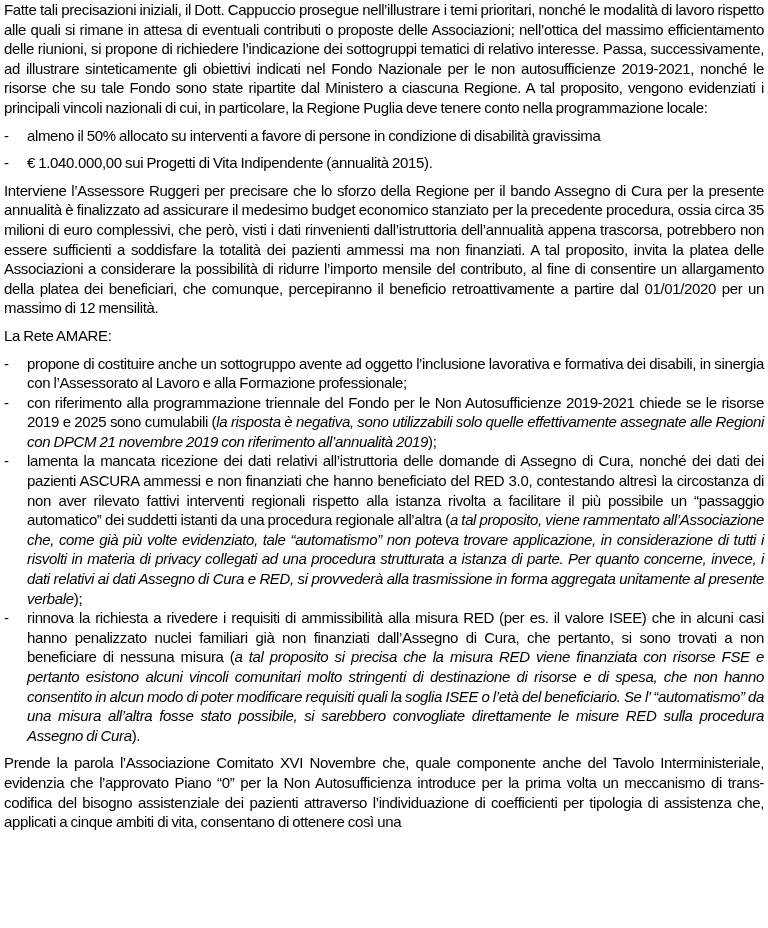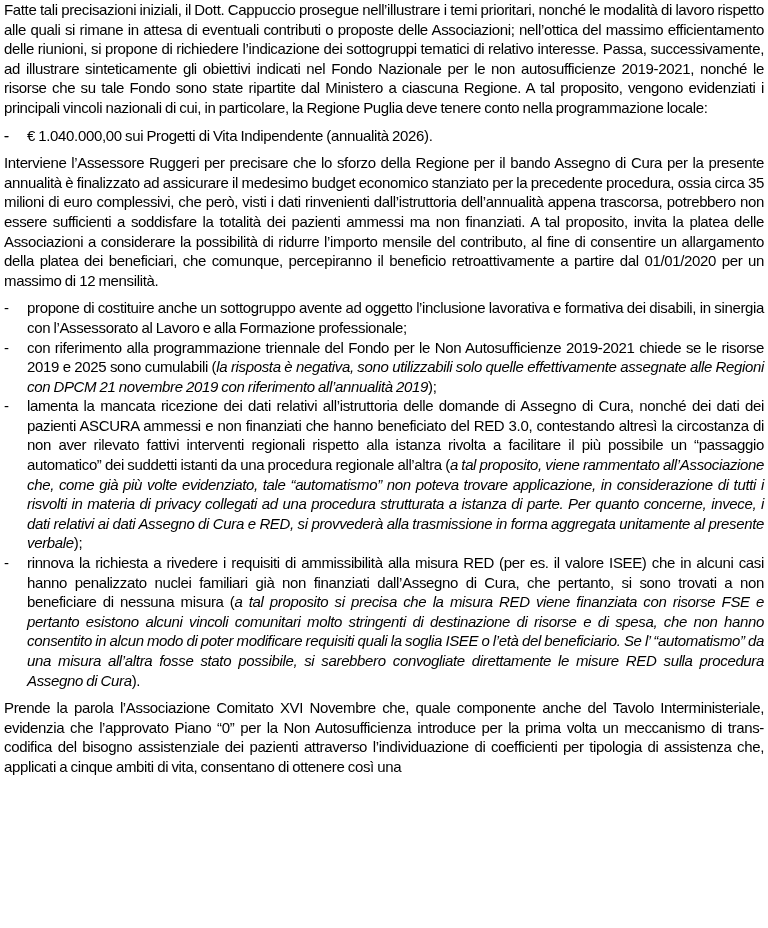--- a/index.html
+++ b/index.html
@@ -45,29 +45,31 @@
 </head>
 <body>
 
 <div class="page">
 
   <p>Fatte tali precisazioni iniziali, il Dott. Cappuccio prosegue nell’illustrare i temi prioritari, nonché le modalità di lavoro rispetto alle quali si rimane in attesa di eventuali contributi o proposte delle Associazioni; nell’ottica del massimo efficientamento delle riunioni, si propone di richiedere l’indicazione dei sottogruppi tematici di relativo interesse. Passa, successivamente, ad illustrare sinteticamente gli obiettivi indicati nel Fondo Nazionale per le non autosufficienze 2019-2021, nonché le risorse che su tale Fondo sono state ripartite dal Ministero a ciascuna Regione. A tal proposito, vengono evidenziati i principali vincoli nazionali di cui, in particolare, la Regione Puglia deve tenere conto nella programmazione locale:</p>
 
   <ul class="dash spaced">
     <li>
       <span class="bullet">-</span>
+      <span>almeno il 50% allocato su interventi a favore di persone in condizione di disabilità gravissima</span>
     </li>
     <li>
       <span class="bullet">-</span>
-      <span>€ 1.040.000,00 sui Progetti di Vita Indipendente (annualità 2026).</span>
+      <span>€ 1.040.000,00 sui Progetti di Vita Indipendente (annualità 2015).</span>
     </li>
   </ul>
 
   <p>Interviene l’Assessore Ruggeri per precisare che lo sforzo della Regione per il bando Assegno di Cura per la presente annualità è finalizzato ad assicurare il medesimo budget economico stanziato per la precedente procedura, ossia circa 35 milioni di euro complessivi, che però, visti i dati rinvenienti dall’istruttoria dell’annualità appena trascorsa, potrebbero non essere sufficienti a soddisfare la totalità dei pazienti ammessi ma non finanziati. A tal proposito, invita la platea delle Associazioni a considerare la possibilità di ridurre l’importo mensile del contributo, al fine di consentire un allargamento della platea dei beneficiari, che comunque, percepiranno il beneficio retroattivamente a partire dal 01/01/2020 per un massimo di 12 mensilità.</p>
 
+  <p>La Rete AMARE:</p>
 
   <ul class="dash">
     <li>
       <span class="bullet">-</span>
       <span>propone di costituire anche un sottogruppo avente ad oggetto l’inclusione lavorativa e formativa dei disabili, in sinergia con l’Assessorato al Lavoro e alla Formazione professionale;</span>
     </li>
     <li>
       <span class="bullet">-</span>
       <span>con riferimento alla programmazione triennale del Fondo per le Non Autosufficienze 2019-2021 chiede se le risorse 2019 e 2025 sono cumulabili (</span><em>la risposta è negativa, sono utilizzabili solo quelle effettivamente assegnate alle Regioni con DPCM 21 novembre 2019 con riferimento all’annualità 2019</em><span>);</span>
     </li>

